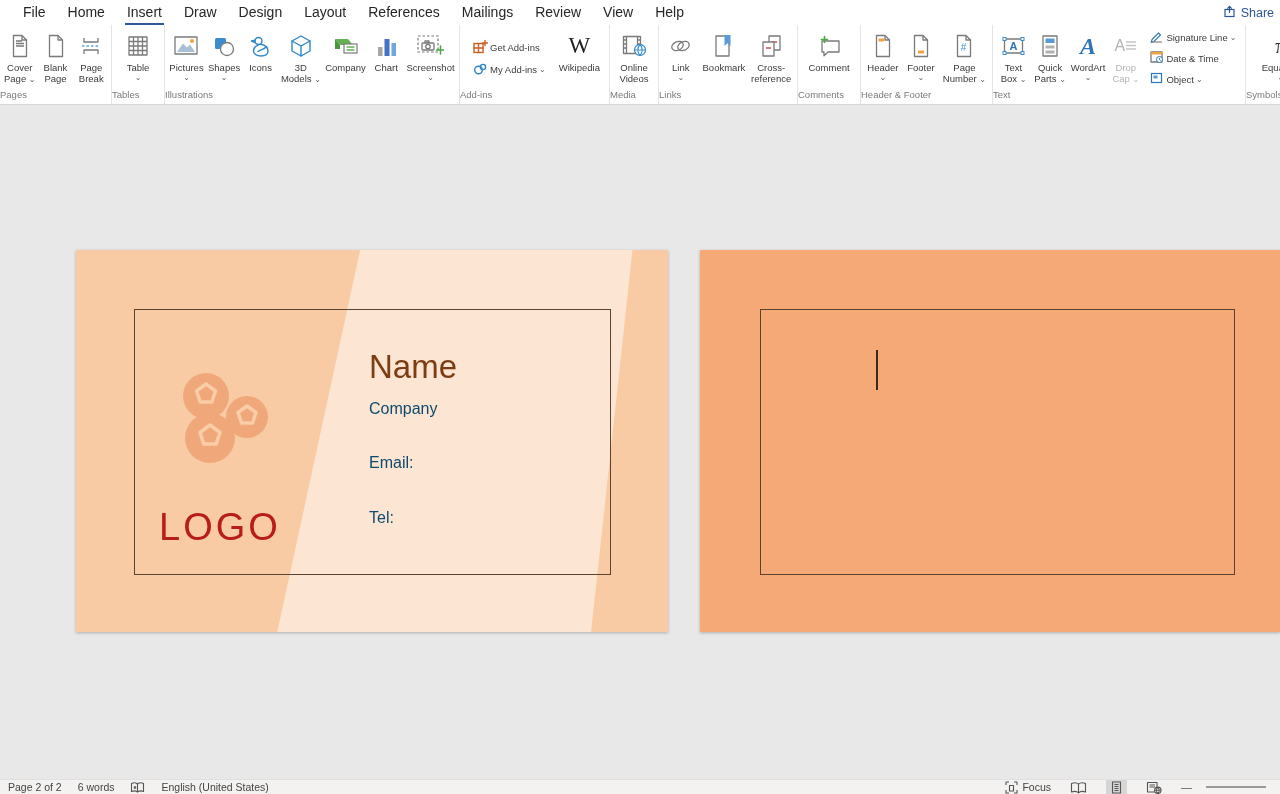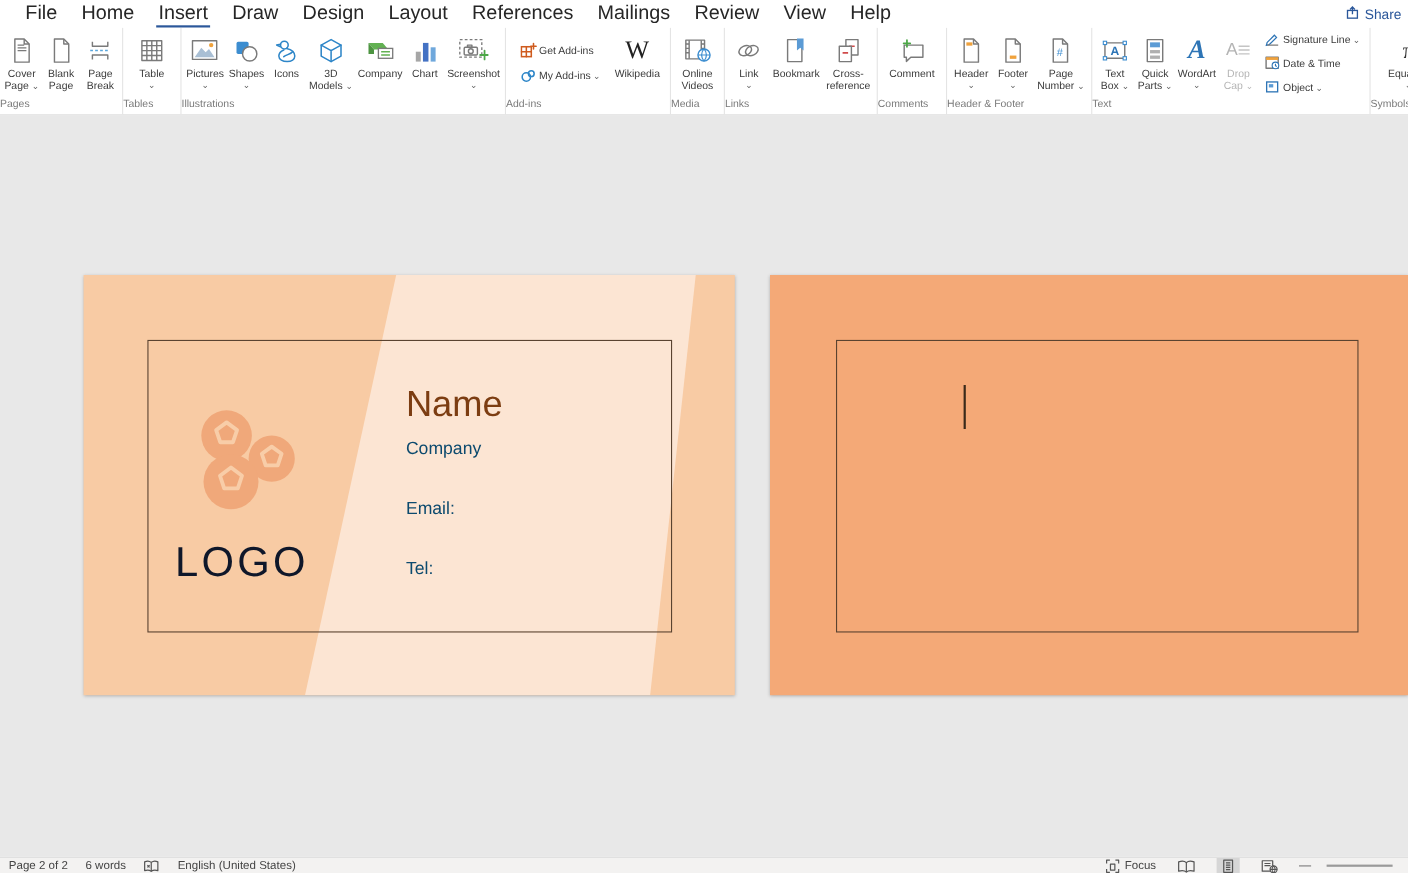--- a/index.html
+++ b/index.html
@@ -2,21 +2,21 @@
 <html><head>
 <meta charset="utf-8">
 <style>
   * { margin:0; padding:0; box-sizing:border-box; }
   html,body { width:1280px; height:794px; overflow:hidden; background:#fff;
     font-family:"Liberation Sans", sans-serif; }
 
   
   .menubar { height:25px; display:flex; align-items:stretch; background:#fff;
     padding-left:12px; position:relative; }
-  .tab { font-size:18px; color:#262626; margin:0 9px; padding:0 2px;
+  .tab { font-size:14px; color:#262626; margin:0 9px; padding:0 2px;
     display:flex; align-items:center; border-bottom:2.5px solid transparent; }
   .tab.active { border-bottom-color:#2b579a; }
   .share-btn { position:absolute; right:6px; top:0; height:25px; display:flex;
     align-items:center; gap:5px; color:#2b579a; font-size:12.5px; }
 
   
   .ribbon { height:80px; background:#fff; border-bottom:1px solid #d8d8d8;
     display:flex; align-items:stretch; width:1280px; overflow:hidden; }
   .grp { display:flex; flex-direction:column; border-right:1px solid #e4e4e4;
     padding:2px 0 0; flex:none; }
@@ -56,22 +56,22 @@
     clip-path:polygon(48% 0, 94% 0, 87% 100%, 34% 100%); }
   .card-right { left:700px; width:580px; background:#f4a977; }
   .inner-border { position:absolute; border:1px solid #5a4330; }
   .ib-left { left:58px; top:59px; width:477px; height:266px; }
   .ib-right { left:60px; top:59px; width:475px; height:266px; }
   .name-t { position:absolute; left:293px; top:98px; font-size:33px;
     color:#7c3d12; }
   .field-t { position:absolute; left:293px; font-size:16px; color:#0c4a6e; }
   .company-t { top:150px; } .email-t { top:204px; } .tel-t { top:259px; }
   .logo-berries { position:absolute; left:96px; top:122px; }
-  .logo-t { position:absolute; left:83px; top:241px; font-size:38px;
-    color:#0f172a; letter-spacing:3px; }
+  .logo-t { position:absolute; left:83px; top:256px; font-size:38px;
+    color:#b91c1c; letter-spacing:3px; }
   .caret { position:absolute; left:176px; top:100px; width:1.5px; height:40px;
     background:#3a2a1a; }
 
   
   .statusbar { height:15px; background:#f3f2f1; border-top:1px solid #e0e0e0;
     display:flex; align-items:center; font-size:10.5px; color:#444;
     padding:0 14px 0 8px; gap:16px; overflow:hidden; }
   .sb-item { display:flex; align-items:center; gap:4px; white-space:nowrap; }
   .sb-right { margin-left:auto; display:flex; align-items:center; gap:14px; }
   .view-btn { display:flex; align-items:center; padding:0 5px; height:14px; }

